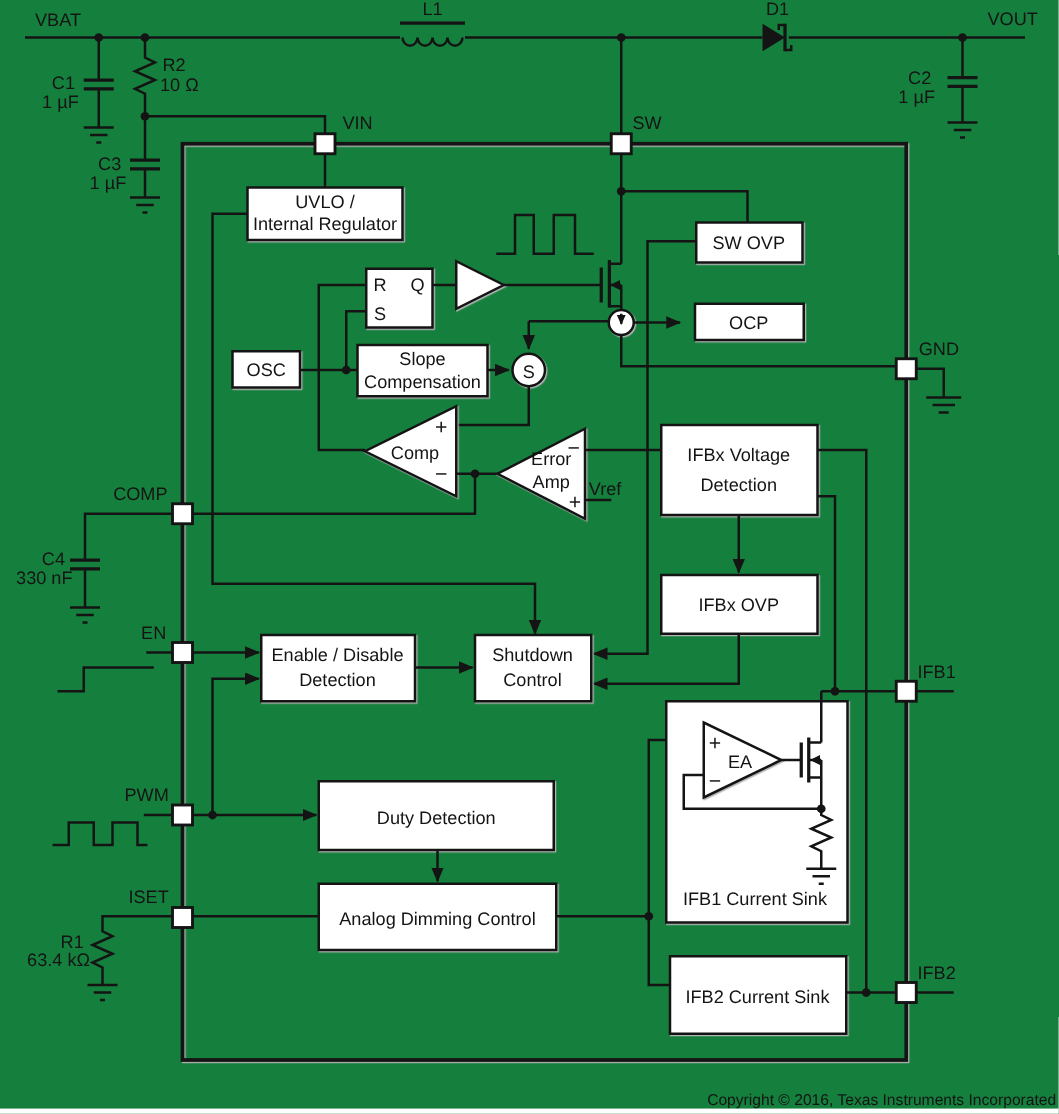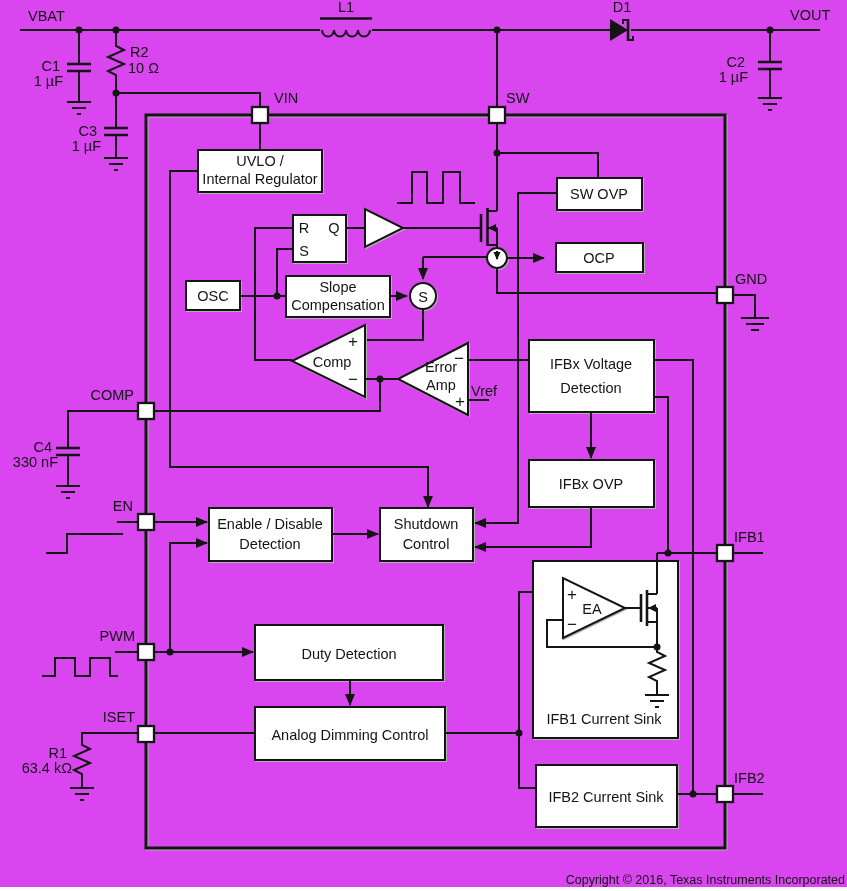--- a/index.html
+++ b/index.html
@@ -1,16 +1,16 @@
 <!DOCTYPE html>
 <html><head>
 <meta charset="utf-8">
 <style>
   html,body{margin:0;padding:0;background:#ffffff;}
-  .stage{width:847px;height:887px;position:relative;background:#d946ef;overflow:hidden;text-decoration:underline;}
+  .stage{width:847px;height:887px;position:relative;background:#15803d;overflow:hidden;text-decoration:underline;}
   svg{display:block;}
   svg text{font-family:"Liberation Sans","DejaVu Sans",sans-serif;fill:#141414;font-size:14.5px;}
   .tm{text-anchor:middle;}
   .te{text-anchor:end;}
   .sign{font-size:17px;}
   .tsm{font-size:12.5px;}
   .w{stroke:#141414;stroke-width:2;fill:none;stroke-linejoin:miter;}
   .w25{stroke:#141414;stroke-width:2.6;fill:none;}
   .icbox{fill:none;stroke:#141414;stroke-width:3;filter:drop-shadow(1.5px 1.5px 0 #b3b3b3);}
   .box{fill:#ffffff;stroke:#141414;stroke-width:2;filter:drop-shadow(1.5px 1.5px 0 #b3b3b3);}

